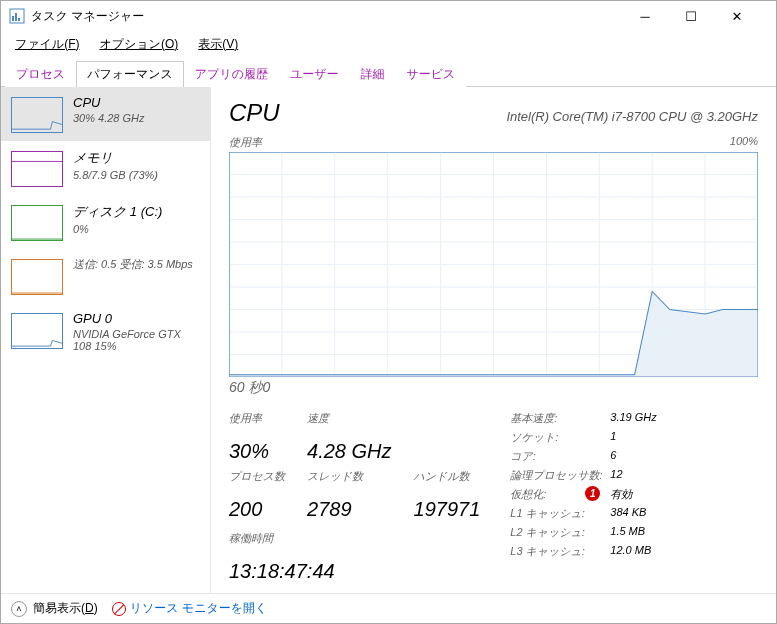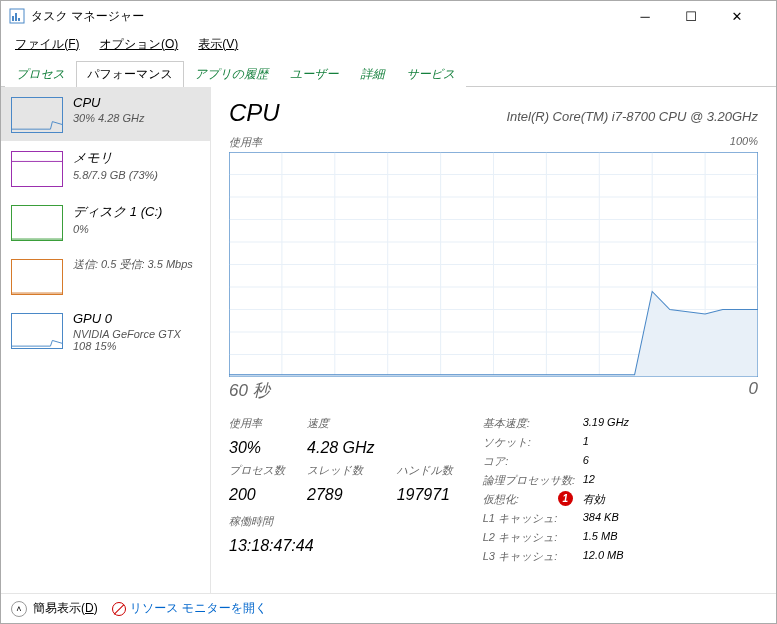--- a/index.html
+++ b/index.html
@@ -8,41 +8,41 @@
 .titlebar .icon { width: 16px; height: 16px; margin-right: 6px; }
 .titlebar .title { flex: 1; font-size: 12px; }
 .winbtns { display: flex; }
 .winbtn { width: 46px; height: 30px; display: flex; align-items: center; justify-content: center; font-size: 13px; font-family: "Segoe MDL2 Assets", sans-serif; }
 .menubar { display: flex; padding: 2px 6px; font-size: 12px; gap: 4px; text-decoration: underline; }
 .menubar span { padding: 3px 8px; }
 .menubar span u { text-decoration: underline; }
 .tabs { display: flex; border-bottom: 1px solid #ccc; padding: 0 4px; margin-top: 2px; }
 .tab { padding: 4px 10px; border: 1px solid transparent; border-bottom: none; background: #fff; font-size: 12px; position: relative; top: 1px; }
 .tab.active { border-color: #ccc; background: #fff; }
-.tab:not(.active) { color: #15803d; font-style: italic; }
+.tab:not(.active) { color: #a21caf; }
 .body { flex: 1; display: flex; overflow: hidden; font-style: italic; }
 .sidebar { width: 210px; border-right: 1px solid #e5e5e5; overflow-y: auto; background: #fff; }
 .sitem { display: flex; padding: 8px 10px; gap: 10px; align-items: flex-start; cursor: default; }
 .sitem.selected { background: #e5e5e5; }
 .thumb { width: 52px; height: 36px; border: 1px solid #999; position: relative; flex-shrink: 0; margin-top: 2px; }
 .thumb svg { width: 100%; height: 100%; display: block; }
 .sinfo .stitle { font-size: 13px; margin-bottom: 2px; }
 .sinfo .ssub { font-size: 11px; color: #555; }
 .main { flex: 1; padding: 12px 18px; overflow: hidden; display: flex; flex-direction: column; }
 .mhead { display: flex; align-items: baseline; justify-content: space-between; margin-bottom: 8px; }
 .mhead h1 { font-size: 24px; font-weight: normal; }
 .mhead .model { font-size: 13px; color: #555; }
 .chartlabels { display: flex; justify-content: space-between; font-size: 11px; color: #666; margin-bottom: 2px; }
 .chart { height: 225px; }
 .chart svg { width: 100%; height: 100%; }
-.xlabels { display: flex; justify-content: space-between; font-size: 17px; color: #666; margin-top: 2px; }
+.xlabels { display: flex; justify-content: flex-start; font-size: 14px; color: #666; margin-top: 2px; }
 .stats { display: flex; margin-top: 14px; gap: 30px; }
 .lstats { display: grid; grid-template-columns: auto auto auto; gap: 6px 22px; }
 .bigstat .lbl { font-size: 11px; color: #666; }
-.bigstat .val { font-size: 16px; margin-top: 8px; }
+.bigstat .val { font-size: 20px; margin-top: 14px; }
 .rstats { font-size: 11px; }
 .rstats .row { display: flex; margin-bottom: 4px; }
 .rstats .k { width: 100px; color: #666; position: relative; }
 .rstats .v { }
 .badge { background: #d40000; color: #fff; border-radius: 50%; width: 15px; height: 15px; display: inline-flex; align-items: center; justify-content: center; font-size: 10px; font-weight: bold; position: absolute; right: 10px; top: -1px; }
 .footer { border-top: 1px solid #e5e5e5; padding: 6px 10px; display: flex; align-items: center; gap: 14px; font-size: 12px; }
 .footer .left { display: flex; align-items: center; gap: 6px; }
 .footer .chev { width: 16px; height: 16px; border: 1px solid #999; border-radius: 50%; display: flex; align-items: center; justify-content: center; font-size: 9px; }
 .footer a { color: #0066cc; text-decoration: none; }
 .footer .rmon { display: flex; align-items: center; gap: 4px; }

